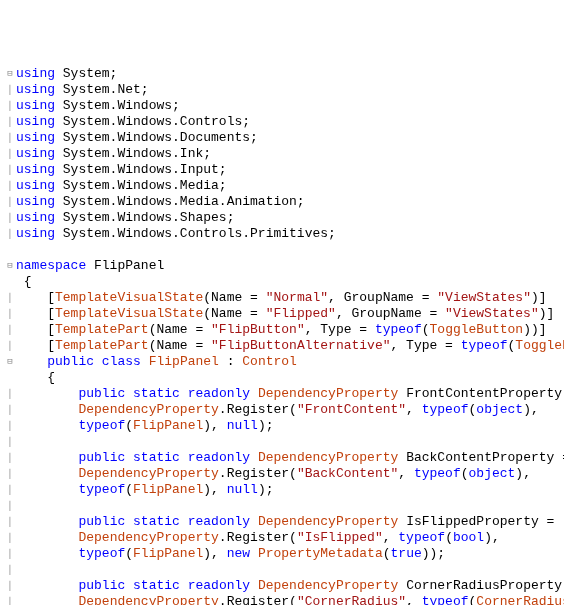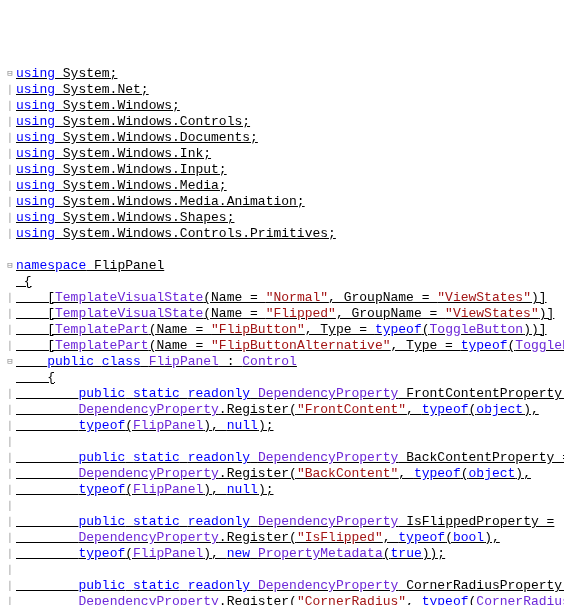--- a/index.html
+++ b/index.html
@@ -16,24 +16,24 @@
     display: inline-block;
     width: 12px;
     text-align: center;
     color: #808080;
     user-select: none;
     font-size: 9px;
     line-height: 16px;
     vertical-align: top;
   }
   .kw { color: #0000ff; }
-  .type { color: #6d28d9; }
+  .type { color: #c2410c; }
   .str { color: #a31515; }
   .plain { color: #000000; }
-  .line { display: block; text-decoration: underline; }
+  .line { display: block; }
 </style>
 </head>
 <body>
 
 
 
 <div id="code-root"><span class="line"><span class="gutter">⊟</span><span class="kw">using</span><span class="plain"> System;</span></span><span class="line"><span class="gutter">│</span><span class="kw">using</span><span class="plain"> System.Net;</span></span><span class="line"><span class="gutter">│</span><span class="kw">using</span><span class="plain"> System.Windows;</span></span><span class="line"><span class="gutter">│</span><span class="kw">using</span><span class="plain"> System.Windows.Controls;</span></span><span class="line"><span class="gutter">│</span><span class="kw">using</span><span class="plain"> System.Windows.Documents;</span></span><span class="line"><span class="gutter">│</span><span class="kw">using</span><span class="plain"> System.Windows.Ink;</span></span><span class="line"><span class="gutter">│</span><span class="kw">using</span><span class="plain"> System.Windows.Input;</span></span><span class="line"><span class="gutter">│</span><span class="kw">using</span><span class="plain"> System.Windows.Media;</span></span><span class="line"><span class="gutter">│</span><span class="kw">using</span><span class="plain"> System.Windows.Media.Animation;</span></span><span class="line"><span class="gutter">│</span><span class="kw">using</span><span class="plain"> System.Windows.Shapes;</span></span><span class="line"><span class="gutter">│</span><span class="kw">using</span><span class="plain"> System.Windows.Controls.Primitives;</span></span><span class="line"><span class="gutter"> </span><span class="plain"></span></span><span class="line"><span class="gutter">⊟</span><span class="kw">namespace</span><span class="plain"> FlipPanel</span></span><span class="line"><span class="gutter"> </span><span class="plain"> {</span></span><span class="line"><span class="gutter">│</span><span class="plain">    [</span><span class="type">TemplateVisualState</span><span class="plain">(Name = </span><span class="str">"Normal"</span><span class="plain">, GroupName = </span><span class="str">"ViewStates"</span><span class="plain">)]</span></span><span class="line"><span class="gutter">│</span><span class="plain">    [</span><span class="type">TemplateVisualState</span><span class="plain">(Name = </span><span class="str">"Flipped"</span><span class="plain">, GroupName = </span><span class="str">"ViewStates"</span><span class="plain">)]</span></span><span class="line"><span class="gutter">│</span><span class="plain">    [</span><span class="type">TemplatePart</span><span class="plain">(Name = </span><span class="str">"FlipButton"</span><span class="plain">, Type = </span><span class="kw">typeof</span><span class="plain">(</span><span class="type">ToggleButton</span><span class="plain">))]</span></span><span class="line"><span class="gutter">│</span><span class="plain">    [</span><span class="type">TemplatePart</span><span class="plain">(Name = </span><span class="str">"FlipButtonAlternative"</span><span class="plain">, Type = </span><span class="kw">typeof</span><span class="plain">(</span><span class="type">ToggleButton</span></span><span class="line"><span class="gutter">⊟</span><span class="plain">    </span><span class="kw">public</span><span class="plain"> </span><span class="kw">class</span><span class="plain"> </span><span class="type">FlipPanel</span><span class="plain"> : </span><span class="type">Control</span></span><span class="line"><span class="gutter"> </span><span class="plain">    {</span></span><span class="line"><span class="gutter">│</span><span class="plain">        </span><span class="kw">public</span><span class="plain"> </span><span class="kw">static</span><span class="plain"> </span><span class="kw">readonly</span><span class="plain"> </span><span class="type">DependencyProperty</span><span class="plain"> FrontContentProperty =</span></span><span class="line"><span class="gutter">│</span><span class="plain">        </span><span class="type">DependencyProperty</span><span class="plain">.Register(</span><span class="str">"FrontContent"</span><span class="plain">, </span><span class="kw">typeof</span><span class="plain">(</span><span class="kw">object</span><span class="plain">),</span></span><span class="line"><span class="gutter">│</span><span class="plain">        </span><span class="kw">typeof</span><span class="plain">(</span><span class="type">FlipPanel</span><span class="plain">), </span><span class="kw">null</span><span class="plain">);</span></span><span class="line"><span class="gutter">│</span><span class="plain"></span></span><span class="line"><span class="gutter">│</span><span class="plain">        </span><span class="kw">public</span><span class="plain"> </span><span class="kw">static</span><span class="plain"> </span><span class="kw">readonly</span><span class="plain"> </span><span class="type">DependencyProperty</span><span class="plain"> BackContentProperty =</span></span><span class="line"><span class="gutter">│</span><span class="plain">        </span><span class="type">DependencyProperty</span><span class="plain">.Register(</span><span class="str">"BackContent"</span><span class="plain">, </span><span class="kw">typeof</span><span class="plain">(</span><span class="kw">object</span><span class="plain">),</span></span><span class="line"><span class="gutter">│</span><span class="plain">        </span><span class="kw">typeof</span><span class="plain">(</span><span class="type">FlipPanel</span><span class="plain">), </span><span class="kw">null</span><span class="plain">);</span></span><span class="line"><span class="gutter">│</span><span class="plain"></span></span><span class="line"><span class="gutter">│</span><span class="plain">        </span><span class="kw">public</span><span class="plain"> </span><span class="kw">static</span><span class="plain"> </span><span class="kw">readonly</span><span class="plain"> </span><span class="type">DependencyProperty</span><span class="plain"> IsFlippedProperty =</span></span><span class="line"><span class="gutter">│</span><span class="plain">        </span><span class="type">DependencyProperty</span><span class="plain">.Register(</span><span class="str">"IsFlipped"</span><span class="plain">, </span><span class="kw">typeof</span><span class="plain">(</span><span class="kw">bool</span><span class="plain">),</span></span><span class="line"><span class="gutter">│</span><span class="plain">        </span><span class="kw">typeof</span><span class="plain">(</span><span class="type">FlipPanel</span><span class="plain">), </span><span class="kw">new</span><span class="plain"> </span><span class="type">PropertyMetadata</span><span class="plain">(</span><span class="kw">true</span><span class="plain">));</span></span><span class="line"><span class="gutter">│</span><span class="plain"></span></span><span class="line"><span class="gutter">│</span><span class="plain">        </span><span class="kw">public</span><span class="plain"> </span><span class="kw">static</span><span class="plain"> </span><span class="kw">readonly</span><span class="plain"> </span><span class="type">DependencyProperty</span><span class="plain"> CornerRadiusProperty =</span></span><span class="line"><span class="gutter">│</span><span class="plain">        </span><span class="type">DependencyProperty</span><span class="plain">.Register(</span><span class="str">"CornerRadius"</span><span class="plain">, </span><span class="kw">typeof</span><span class="plain">(</span><span class="type">CornerRadius</span></span></div>
 
 
 

